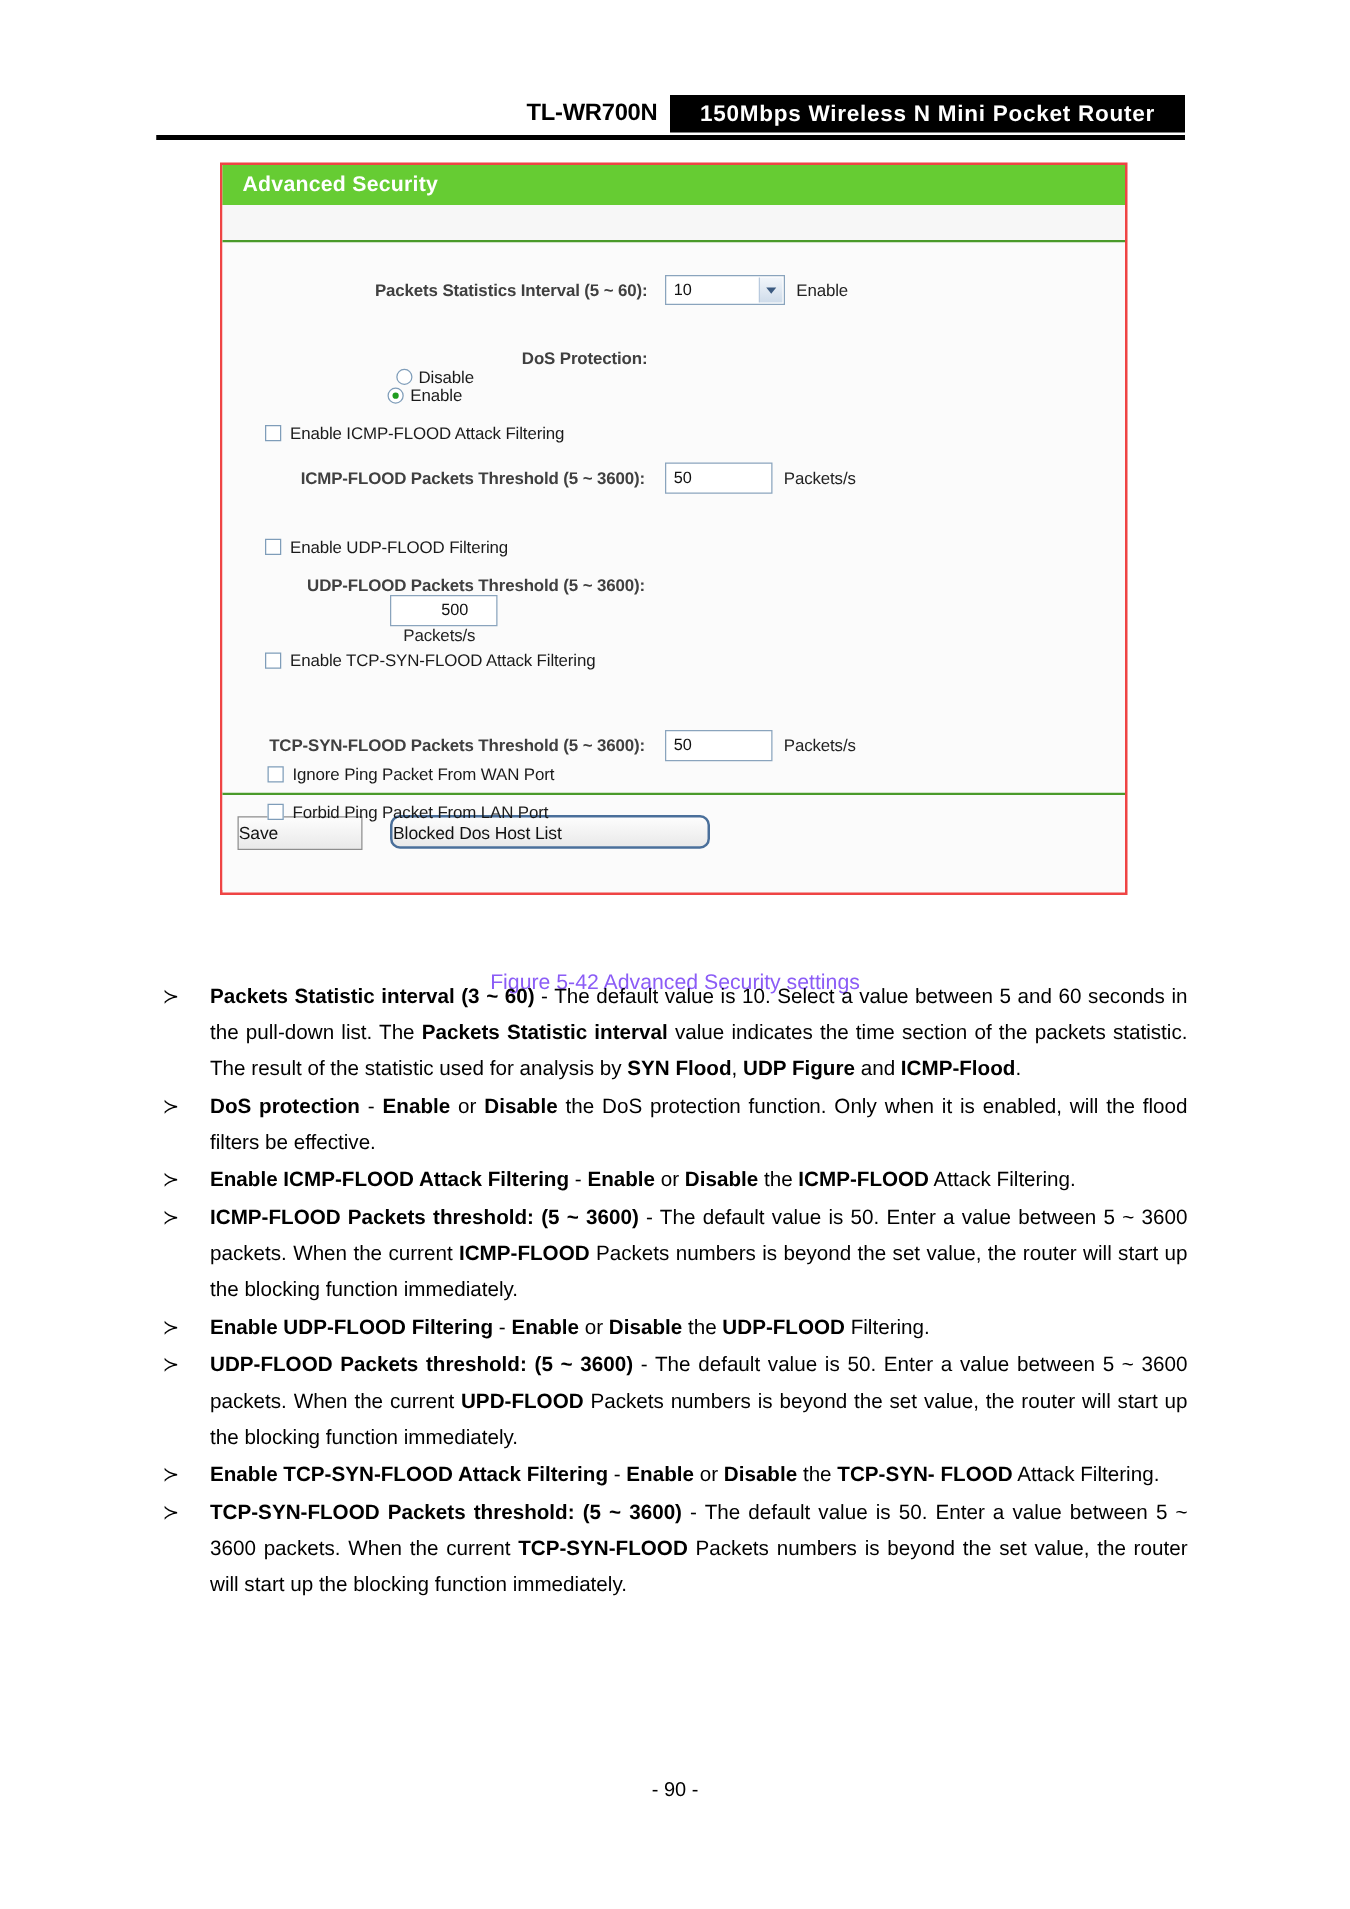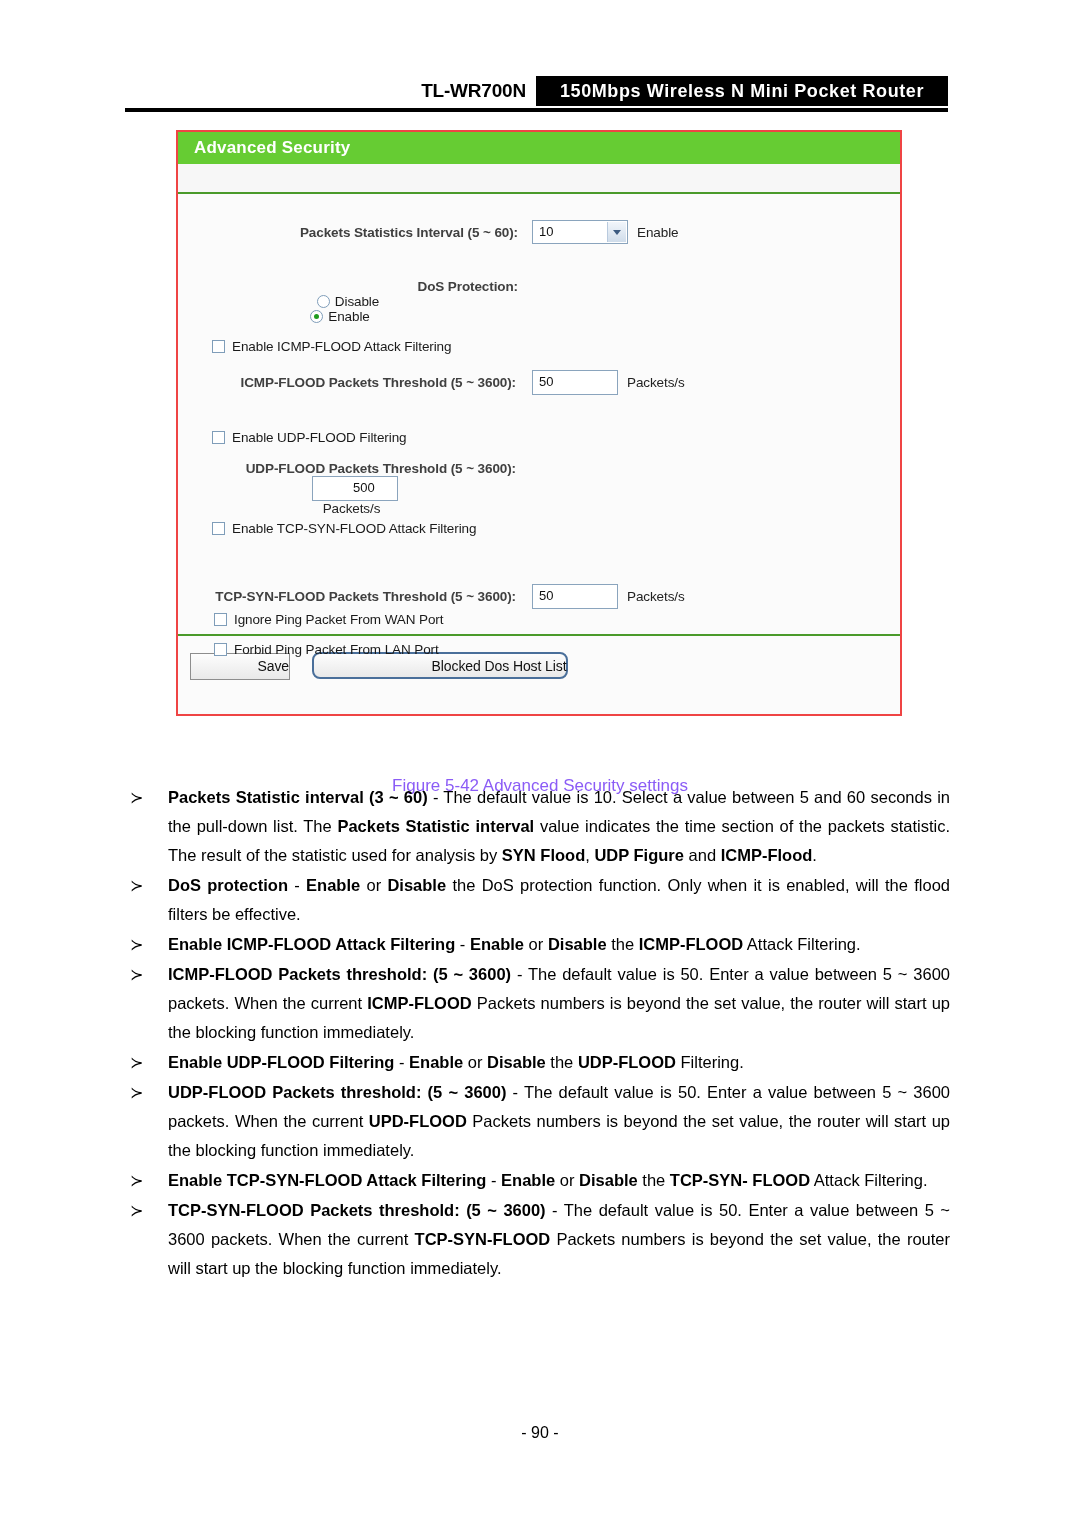--- a/index.html
+++ b/index.html
@@ -224,21 +224,21 @@
   }
 
   
   .btn {
     font-size: 14px;
     color: #111;
     background: linear-gradient(#fdfdfd, #e9e9e9);
     border: 1px solid #8d8d8d;
     padding: 4px 0;
     box-sizing: border-box;
-    text-align: right;
+    text-align: left;
     display: inline-block;
     letter-spacing: -0.1px;
   }
   .btn-save { width: 100px; height: 27px; }
   .btn-blocked {
     width: 256px;
     height: 27px;
     border: 2px solid #4a6f9a;
     border-radius: 8px;
     margin-left: 18px;

